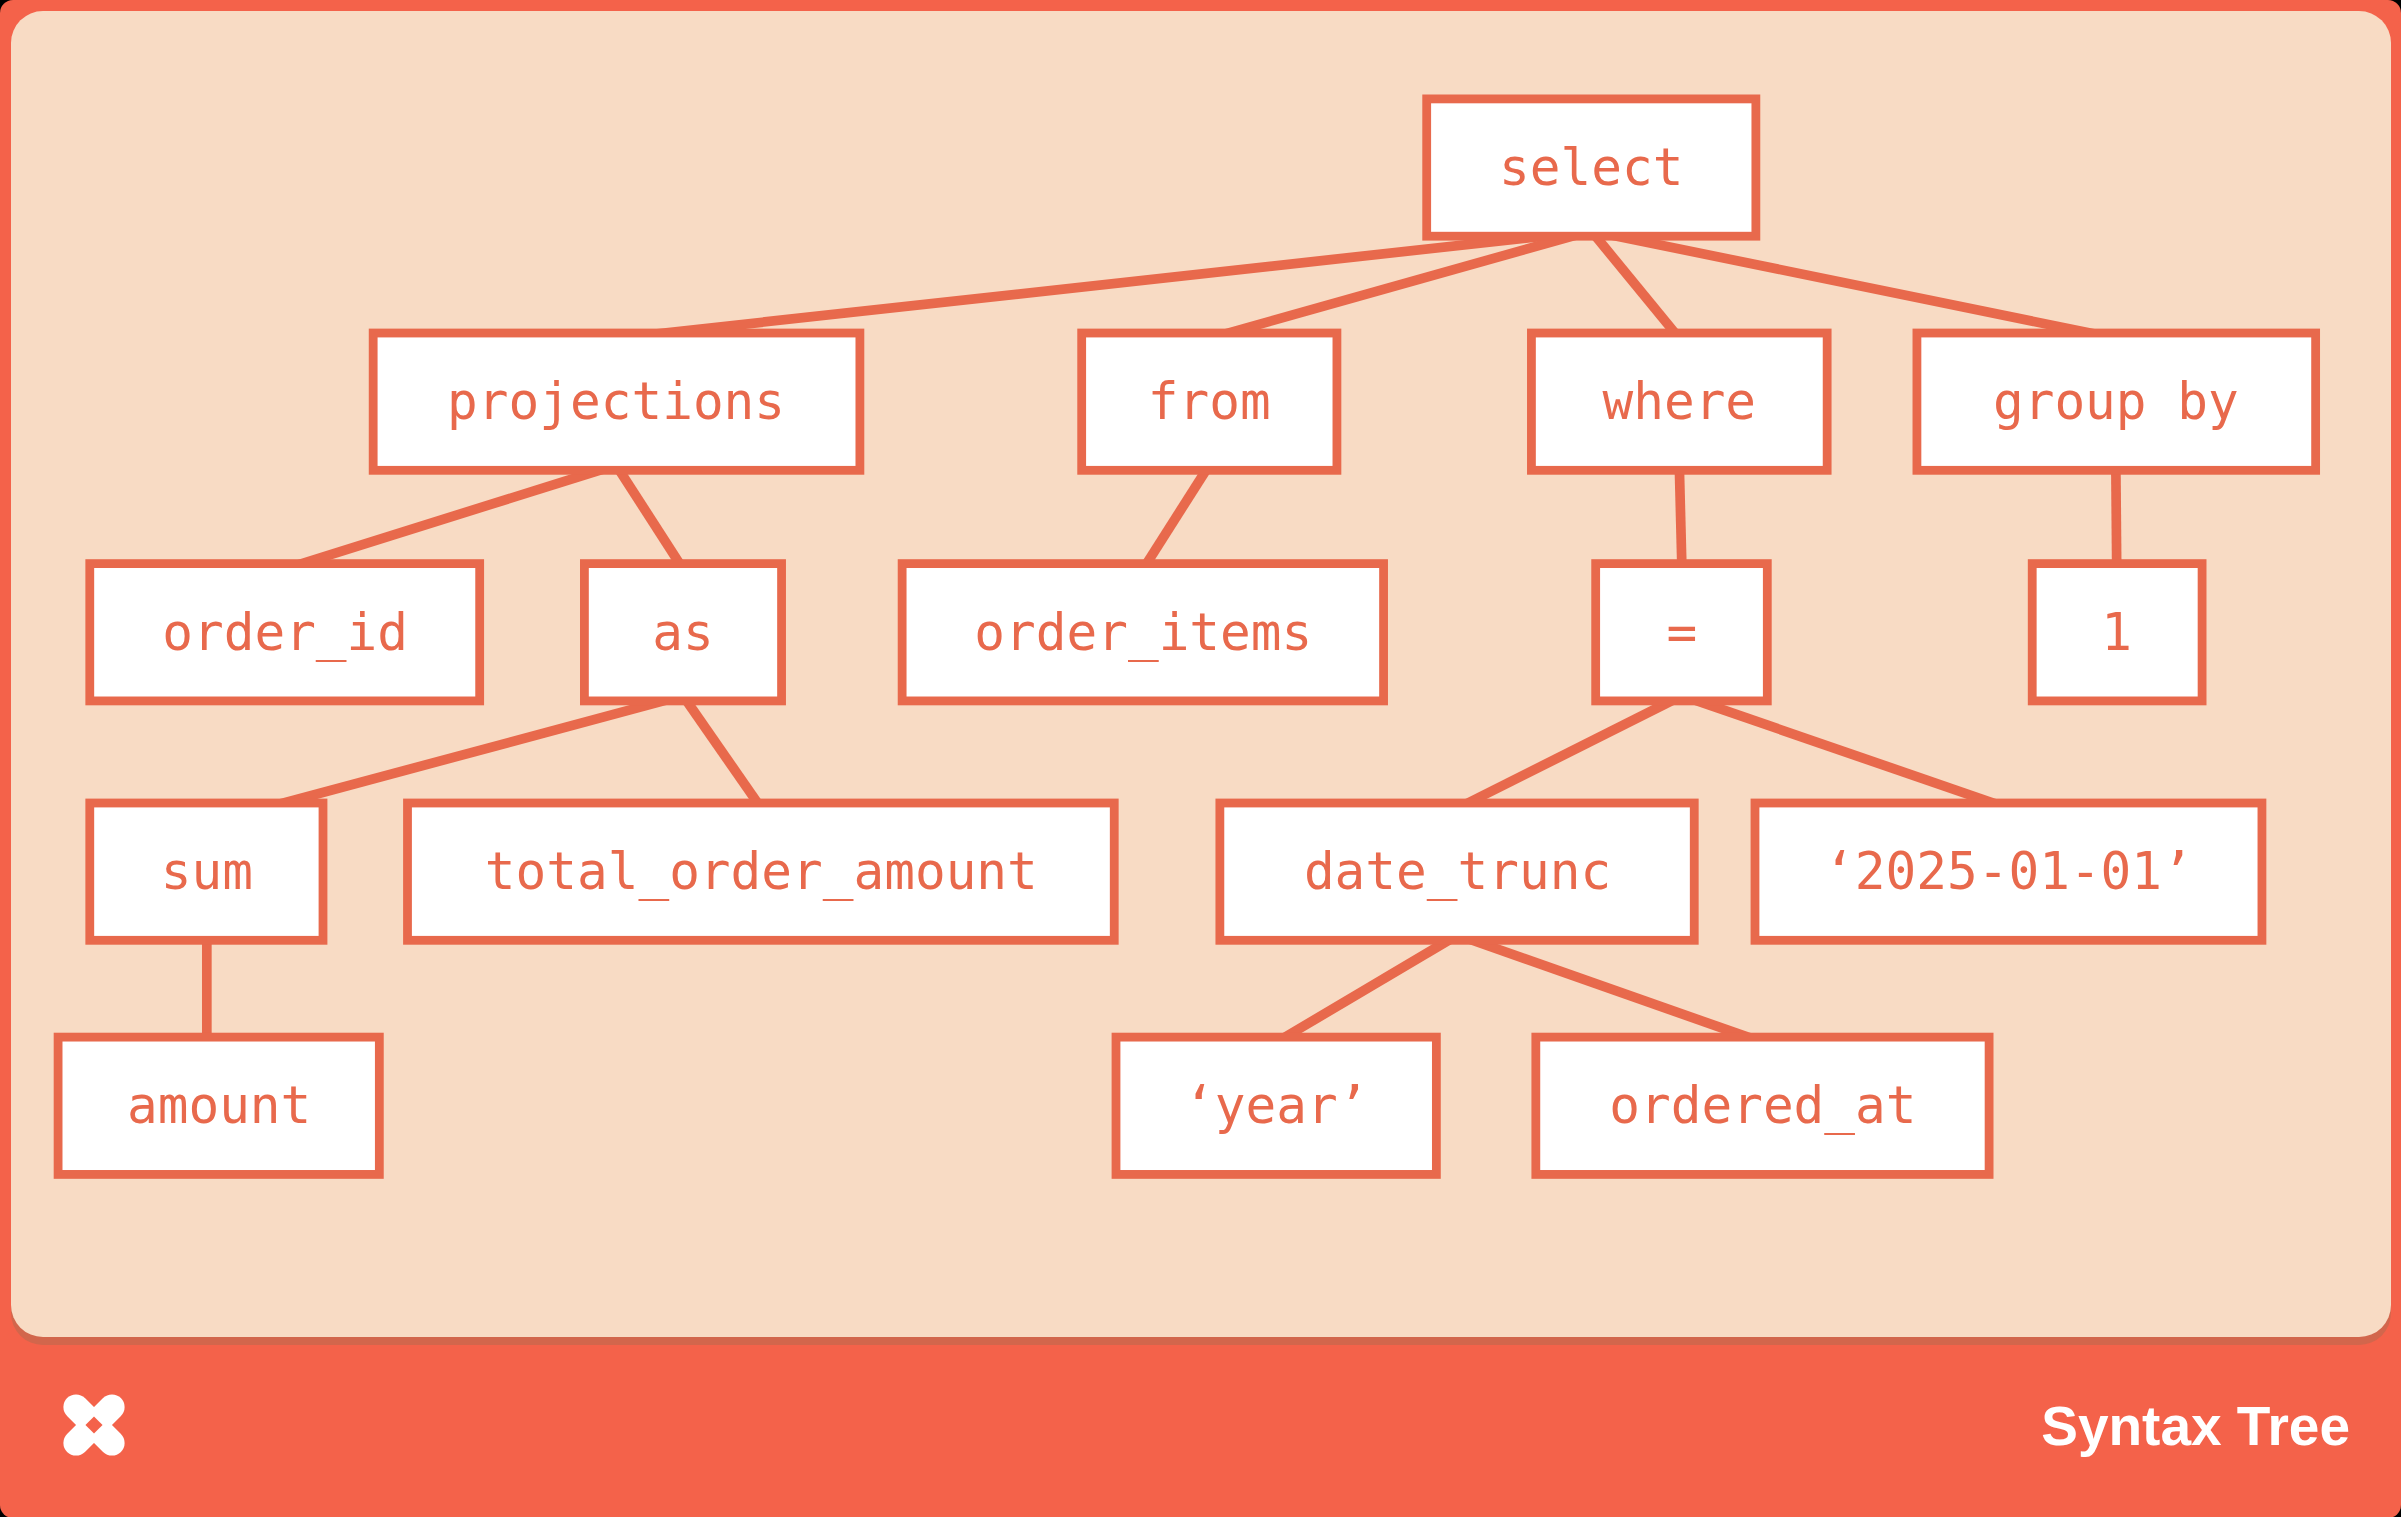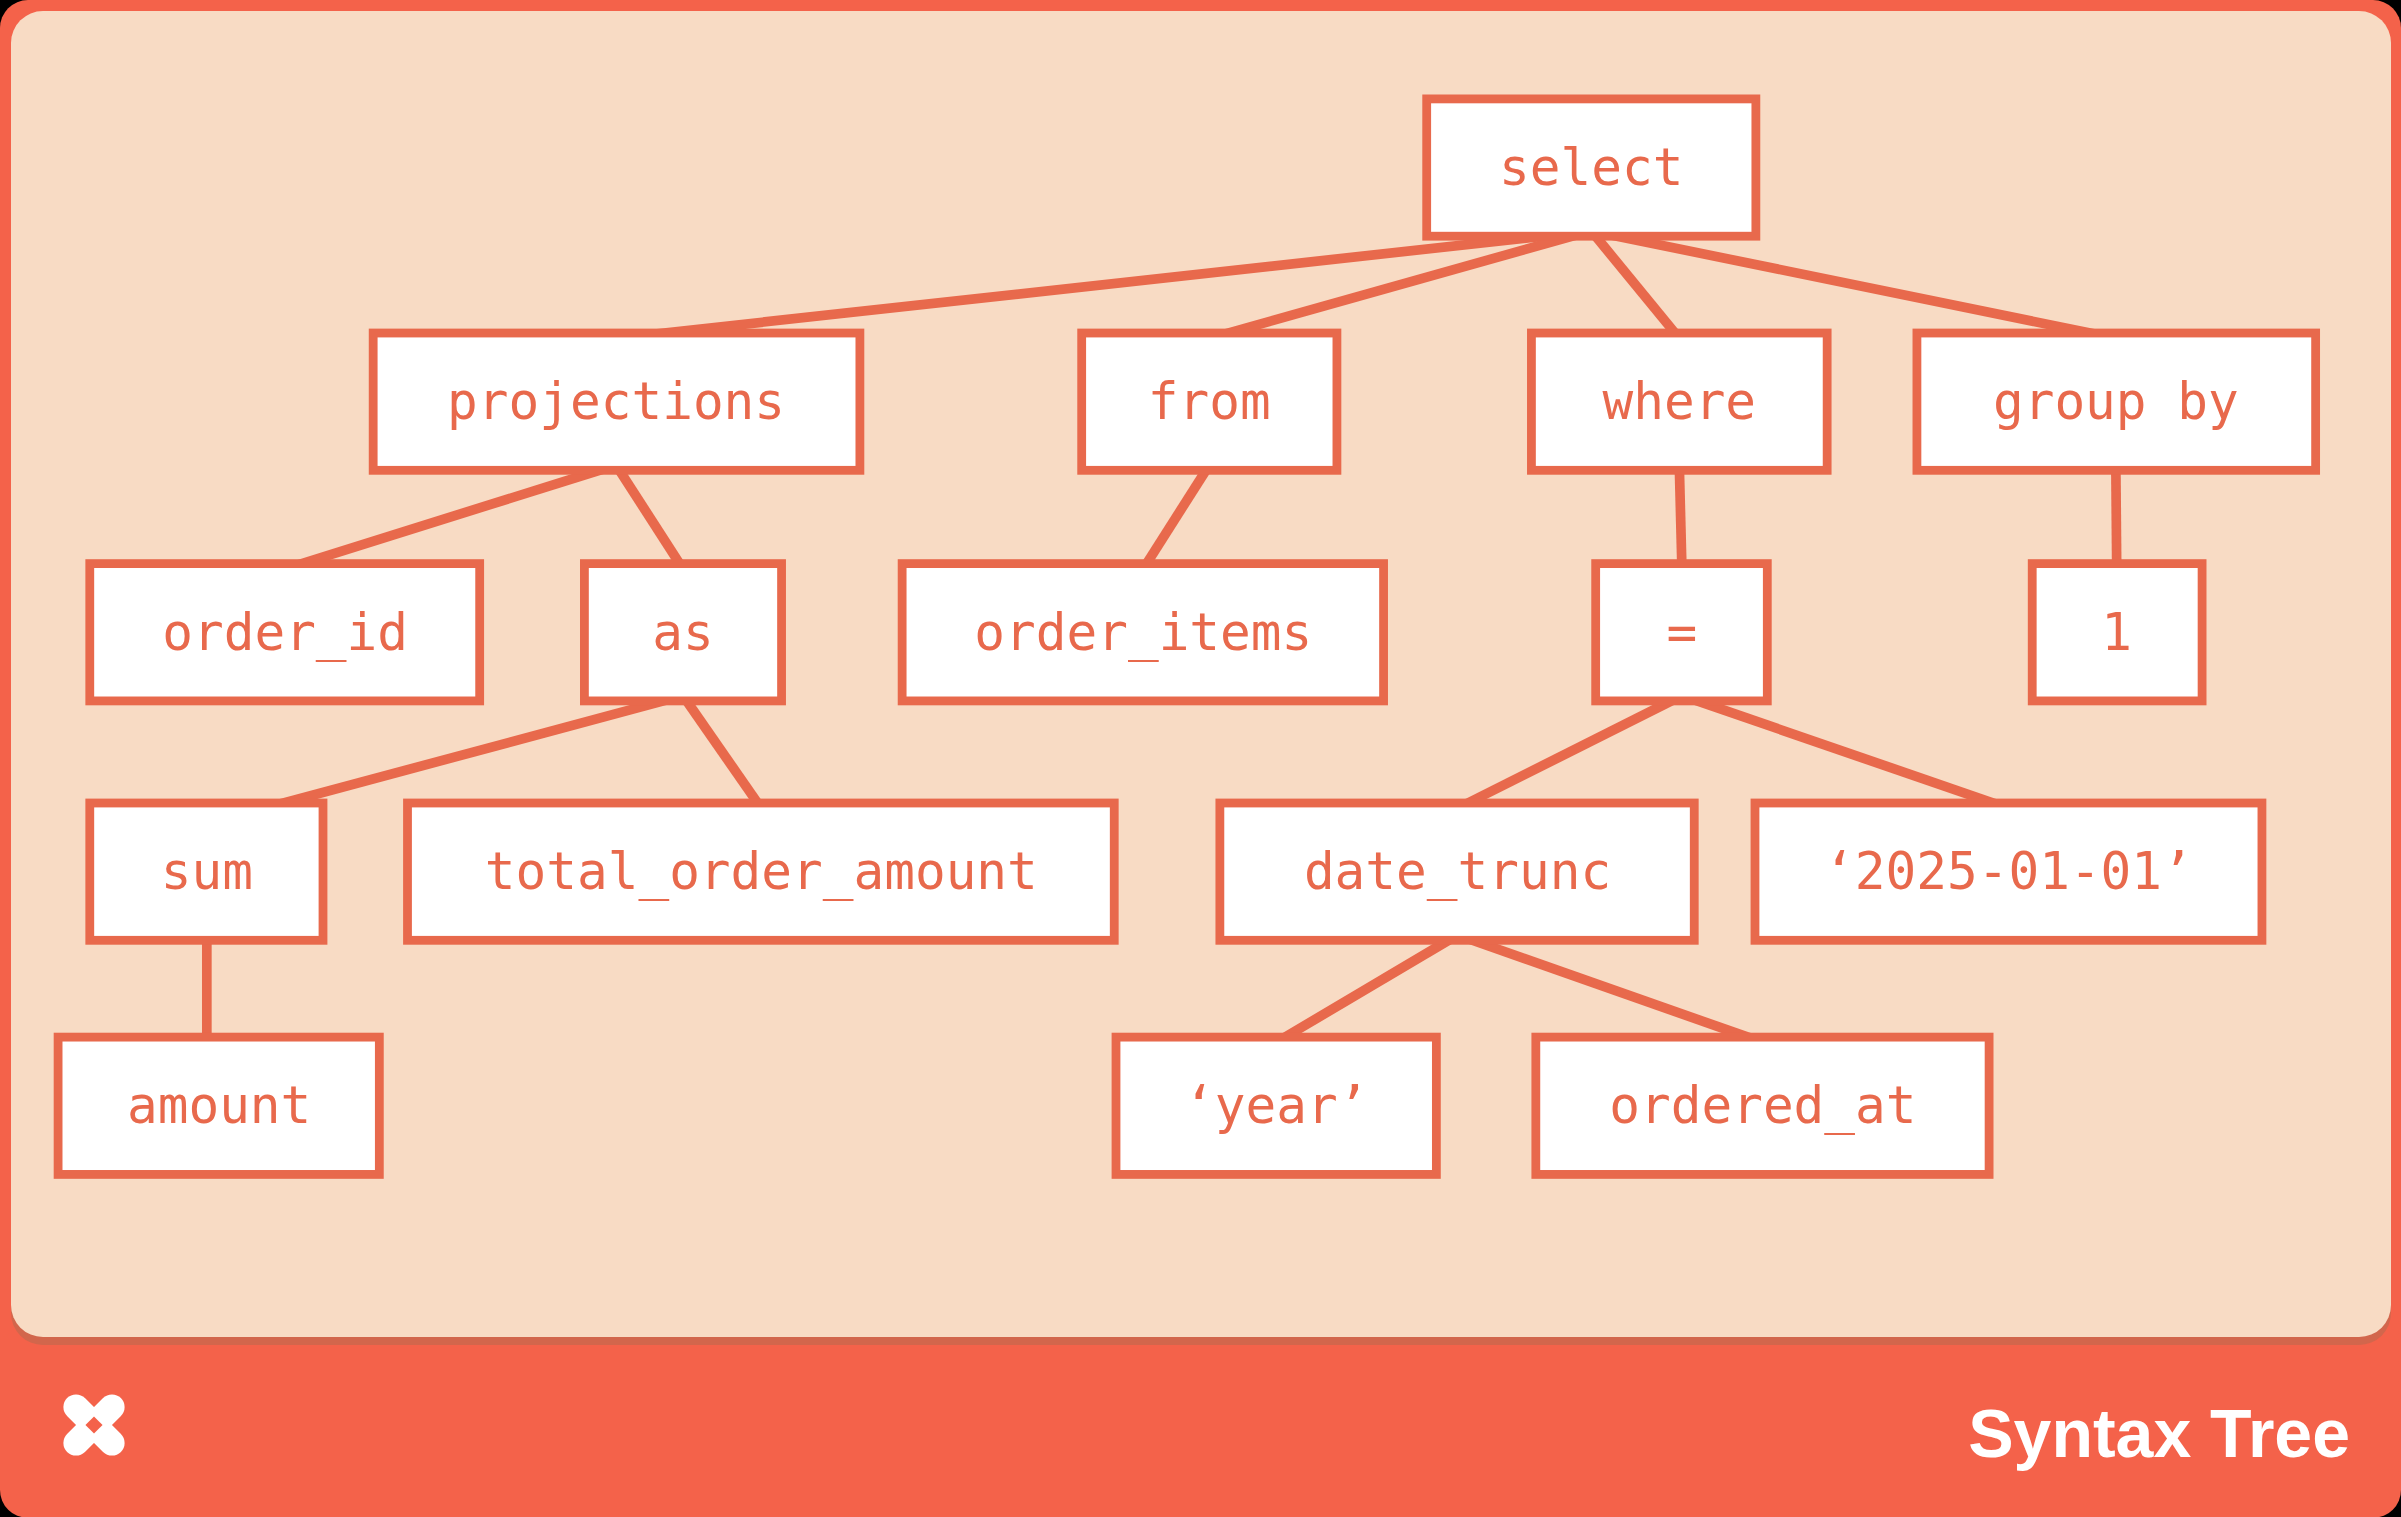--- a/index.html
+++ b/index.html
@@ -1,28 +1,28 @@
 <!DOCTYPE html>
 <html style="font-size:14px"><head>
 <meta charset="utf-8">
 <style>
   html,body{margin:0;padding:0;background:#000;}
   body{width:2401px;height:1518px;position:relative;overflow:hidden;}
-  .card{position:absolute;inset:0;background:#F4624A;border-radius:28px;overflow:hidden;}
+  .card{position:absolute;inset:0;background:#F4624A;border-radius:13px;overflow:hidden;}
   .panel{position:absolute;left:10.6px;top:10.6px;width:2380px;height:1326px;
          background:#F8DBC4;border-radius:32px;box-shadow:0 8px 0 0 #D2664C;}
   svg.tree{position:absolute;left:0;top:0;width:2401px;height:1518px;}
   .edge{stroke:#E8694C;stroke-width:11px;}
   .node rect{fill:#FFFFFF;stroke:#E8694C;stroke-width:10px;}
   .node text{fill:#E8694C;font-family:"DejaVu Sans Mono","Liberation Mono",monospace;
              font-size:58px;text-anchor:middle;}
   .logo{position:absolute;left:49px;top:1380px;width:90px;height:90px;}
   .badge{position:absolute;right:51px;top:1399px;line-height:1;
          font-family:"Liberation Sans","DejaVu Sans",sans-serif;
-         font-weight:700;font-size:68px;color:#FFFFFF;}
+         font-weight:700;font-size:55px;color:#FFFFFF;}
 </style>
 </head>
 <body>
 
 <div class="card">
   <div class="panel"></div>
 
   <svg class="tree" viewBox="0 0 2728 1724">
 
     <g>

